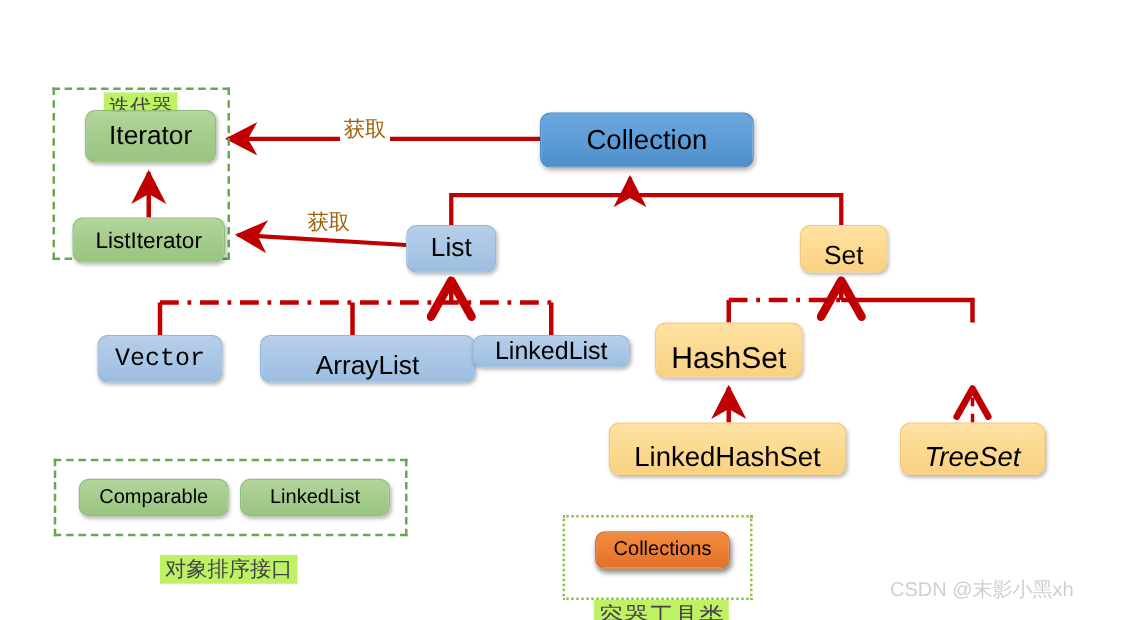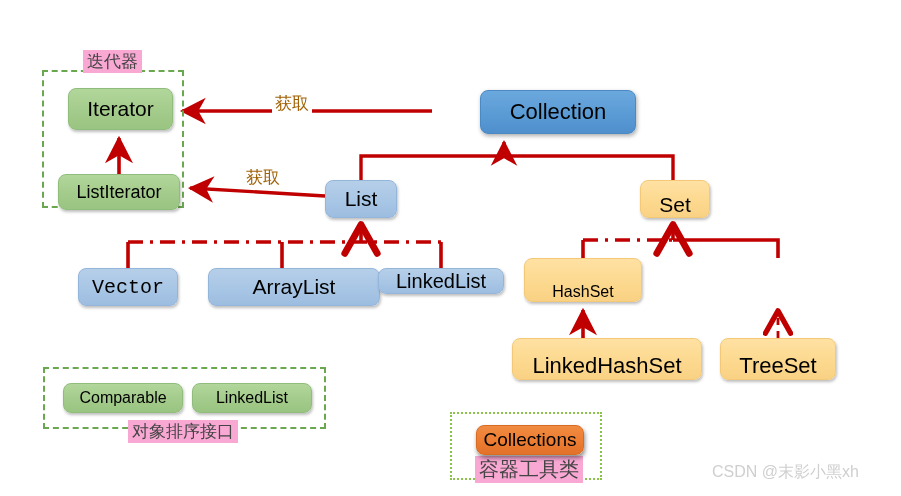--- a/index.html
+++ b/index.html
@@ -76,24 +76,25 @@
     border: 2px dashed #6aa84f;
     z-index: 1;
     background: transparent;
   }
   .group-frame.dotted {
     border: 2px dotted #8bc34a;
   }
   .group-label {
     position: absolute;
     color: #444444;
-    background: #f9a8d4;
+    background: #bef264;
     padding: 0 4px;
     white-space: nowrap;
     z-index: 2;
+    margin-top: 24px;
   }
 
   
   .edge-label {
     position: absolute;
     color: #a16207;
     background: #ffffff;
     padding: 0 3px;
     white-space: nowrap;
     z-index: 4;
@@ -158,66 +159,66 @@
   <div class="group-label" style="left:475px; top:456px; font-size:20px;">容器工具类</div>
 
   <div class="node green" style="left:68px; top:88px; width:105px; height:42px; font-size:21px;">
     <span>Iterator</span>
   </div>
 
   <div class="node green" style="left:58px; top:174px; width:122px; height:36px; font-size:18px;">
     <span>ListIterator</span>
   </div>
 
-  <div class="node blue-dark" style="left:432px; top:90px; width:156px; height:44px; font-size:22px;margin-left:48px;">
+  <div class="node blue-dark" style="left:432px; top:90px; width:171px; height:44px; font-size:22px;">
     <span>Collection</span>
   </div>
 
   <div class="node blue-light" style="left:325px; top:180px; width:72px; height:38px; font-size:21px;">
     <span>List</span>
   </div>
 
   <div class="node amber" style="left:640px; top:180px; width:70px; height:38px; font-size:21px;">
     <span>Set</span>
   </div>
 
   <div class="node blue-light" style="left:78px; top:268px; width:100px; height:38px; font-size:20px;font-family:Liberation Mono, monospace;">
     <span>Vector</span>
   </div>
 
-  <div class="node blue-light" style="left:208px; top:268px; width:172px; height:38px; font-size:21px;">
+  <div class="node blue-light" style="left:208px; top:268px; width:172px; height:38px; font-size:21px;align-items:flex-end;">
     <span>ArrayList</span>
   </div>
 
   <div class="node blue-light" style="left:378px; top:268px; width:126px; height:26px; font-size:20px;text-align:center;">
     <span>LinkedList</span>
   </div>
 
-  <div class="node amber" style="left:524px; top:258px; width:118px; height:44px; font-size:16px;">
+  <div class="node amber" style="left:524px; top:258px; width:118px; height:44px; font-size:24px;">
     <span>HashSet</span>
   </div>
 
 
-  <div class="node amber" style="left:487px; top:338px; width:190px; height:42px; font-size:22px;margin-left:25px;">
+  <div class="node amber" style="left:487px; top:338px; width:190px; height:42px; font-size:22px;">
     <span>LinkedHashSet</span>
   </div>
 
-  <div class="node amber" style="left:720px; top:338px; width:116px; height:42px; font-size:22px;">
+  <div class="node amber" style="left:720px; top:338px; width:116px; height:42px; font-size:22px;font-style:italic;">
     <span>TreeSet</span>
   </div>
 
   <div class="node green" style="left:63px; top:383px; width:120px; height:30px; font-size:16px;">
     <span>Comparable</span>
   </div>
 
   <div class="node green" style="left:192px; top:383px; width:120px; height:30px; font-size:16px;">
     <span>LinkedList</span>
   </div>
 
-  <div class="node orange" style="left:476px; top:425px; width:108px; height:30px; font-size:19px;">
+  <div class="node orange" style="left:476px; top:425px; width:108px; height:30px; font-size:16px;">
     <span>Collections</span>
   </div>
 
   <div class="edge-label" style="left:272px; top:92px; font-size:17px;">获取</div>
 
   <div class="edge-label" style="left:243px; top:166px; font-size:17px;">获取</div>
 
   <div class="watermark" style="left:712px; top:462px; font-size:16px;">CSDN @末影小黑xh</div>
 
 </div>

